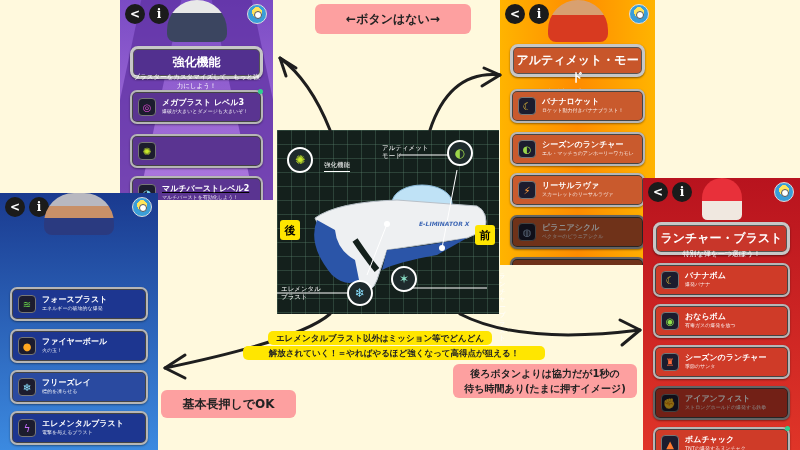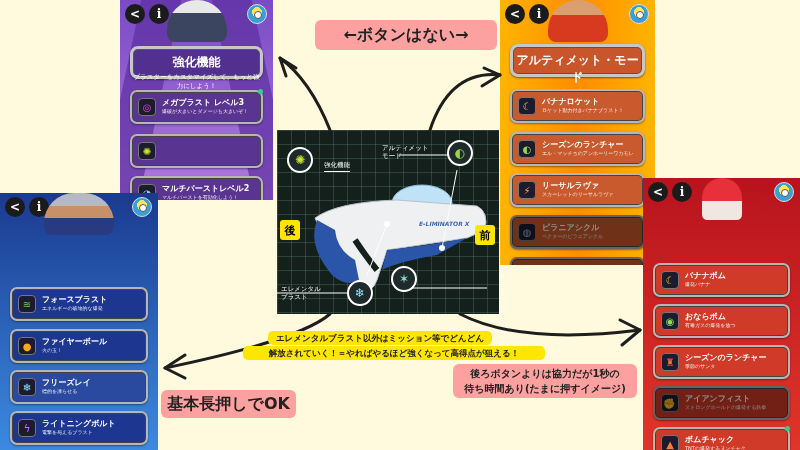--- a/index.html
+++ b/index.html
@@ -93,21 +93,21 @@
     <span class="ic" style="color:#e04ad8;">◎</span>
     <span class="txt">
         <span class="name">メガブラスト レベル3</span>
         <span class="desc">爆破が大きいとダメージも大きいぞ！</span>
       </span>
     <span class="new-dot"></span>
   </div>
   <div class="item" style="top:134px;">
     <span class="ic" style="color:#c8e82a;">✺</span>
   </div>
-  <div class="item" style="top:176px;">
+  <div class="item" style="top:176px;text-decoration:underline;">
     <span class="ic" style="color:#7ad3ea;">◔</span>
     <span class="txt">
         <span class="name">マルチバーストレベル2</span>
         <span class="desc">マルチバーストを有効化しよう！</span>
       </span>
   </div>
 </div>
 
 <div class="panel" id="p-orange">
   <div class="round-btn back">&lt;</div>
@@ -171,31 +171,35 @@
   <div class="item" style="top:177px;background:#2a4aa0;">
     <span class="ic" style="color:#8ae0ff;">❄</span>
     <span class="txt">
         <span class="name">フリーズレイ</span>
         <span class="desc">標的を凍らせる</span>
       </span>
   </div>
   <div class="item" style="top:218px;">
     <span class="ic" style="color:#c870ff;">ϟ</span>
     <span class="txt">
-        <span class="name">ライトニングボルト</span>
+        <span class="name">エレメンタルブラスト</span>
         <span class="desc">電撃を与えるブラスト</span>
       </span>
   </div>
 </div>
 
 <div class="panel" id="p-red">
   <div class="round-btn back">&lt;</div>
   <div class="round-btn info">i</div>
   <div class="character" style="width:40px;background:linear-gradient(#e8303a 0 55%, #f0e8e0 55%);"></div>
   <div class="minion"></div>
+  <div class="header-box">
+    <span class="ttl">ランチャー・ブラスト</span>
+    <span class="sub" style="font-size:7px;">特別な弾を一つ選ぼう！</span>
+  </div>
   <div class="item" style="top:85px;">
     <span class="ic" style="color:#ffd23a;">☾</span>
     <span class="txt">
         <span class="name">バナナボム</span>
         <span class="desc">爆発バナナ</span>
       </span>
   </div>
   <div class="item" style="top:126px;">
     <span class="ic" style="color:#8ee04a;">◉</span>
     <span class="txt">
@@ -266,27 +270,27 @@
     <path d="M280 58 L296 68 M280 58 L286 76"></path>
     <path d="M430 130 Q450 70 500 75"></path>
     <path d="M500 75 L484 68 M500 75 L482 86"></path>
     <path d="M330 314 Q300 340 165 368"></path>
     <path d="M165 368 L185 355 M165 368 L185 378"></path>
     <path d="M460 314 Q520 345 640 330"></path>
     <path d="M640 330 L620 320 M640 330 L622 345"></path>
   </g>
 </svg>
 
-<div class="note pink" style="left:315px;top:20px;width:182px;height:30px;font-size:16px;line-height:30px;">←ボタンはない→</div>
+<div class="note pink" style="left:315px;top:4px;width:156px;height:30px;font-size:12px;line-height:30px;">←ボタンはない→</div>
 
 <div class="note yellow" style="left:268px;top:331px;width:224px;font-size:8.5px;line-height:12px;padding:1px 4px;">
   <span>エレメンタルブラスト以外はミッション等でどんどん</span>
 </div>
 <div class="note yellow" style="left:243px;top:346px;width:302px;font-size:8.5px;line-height:12px;padding:1px 4px;">
   <span>解放されていく！＝やればやるほど強くなって高得点が狙える！</span>
 </div>
 
-<div class="note pink" style="left:161px;top:390px;width:135px;height:28px;font-size:16px;line-height:28px;">基本長押しでOK</div>
+<div class="note pink" style="left:161px;top:390px;width:135px;height:28px;font-size:12px;line-height:28px;">基本長押しでOK</div>
 
 <div class="note pink" style="left:453px;top:364px;width:184px;font-size:10px;line-height:15px;padding:2px 4px;">
   <span>後ろボタンよりは協力だが1秒の</span><br>
   <span>待ち時間あり(たまに押すイメージ)</span>
 </div>
 
 </body></html>

